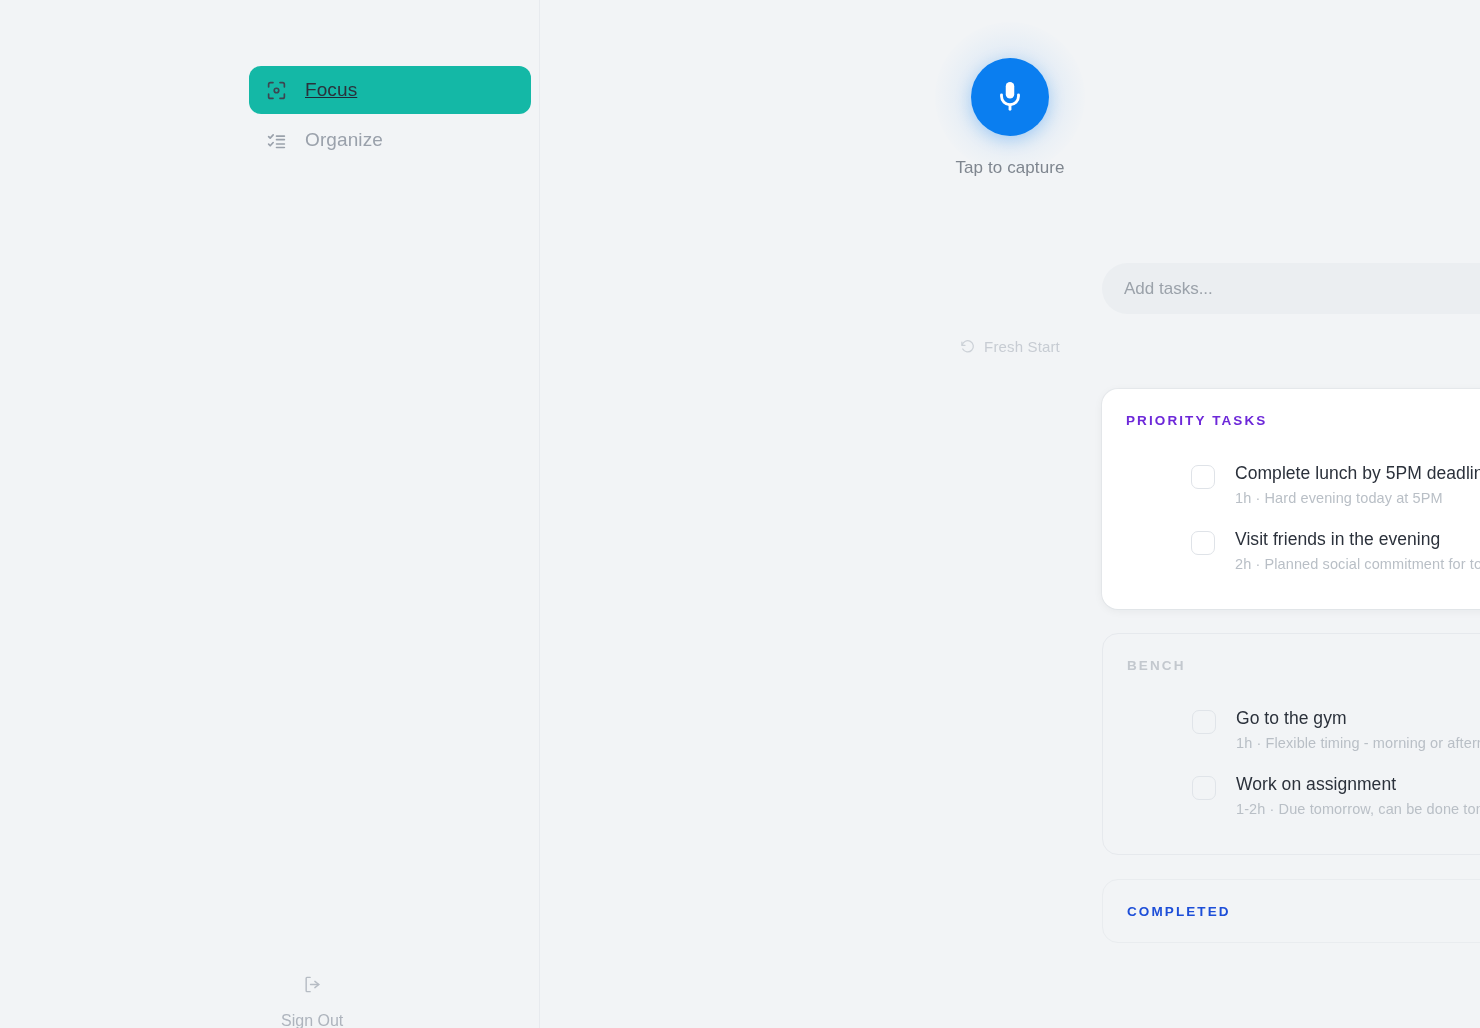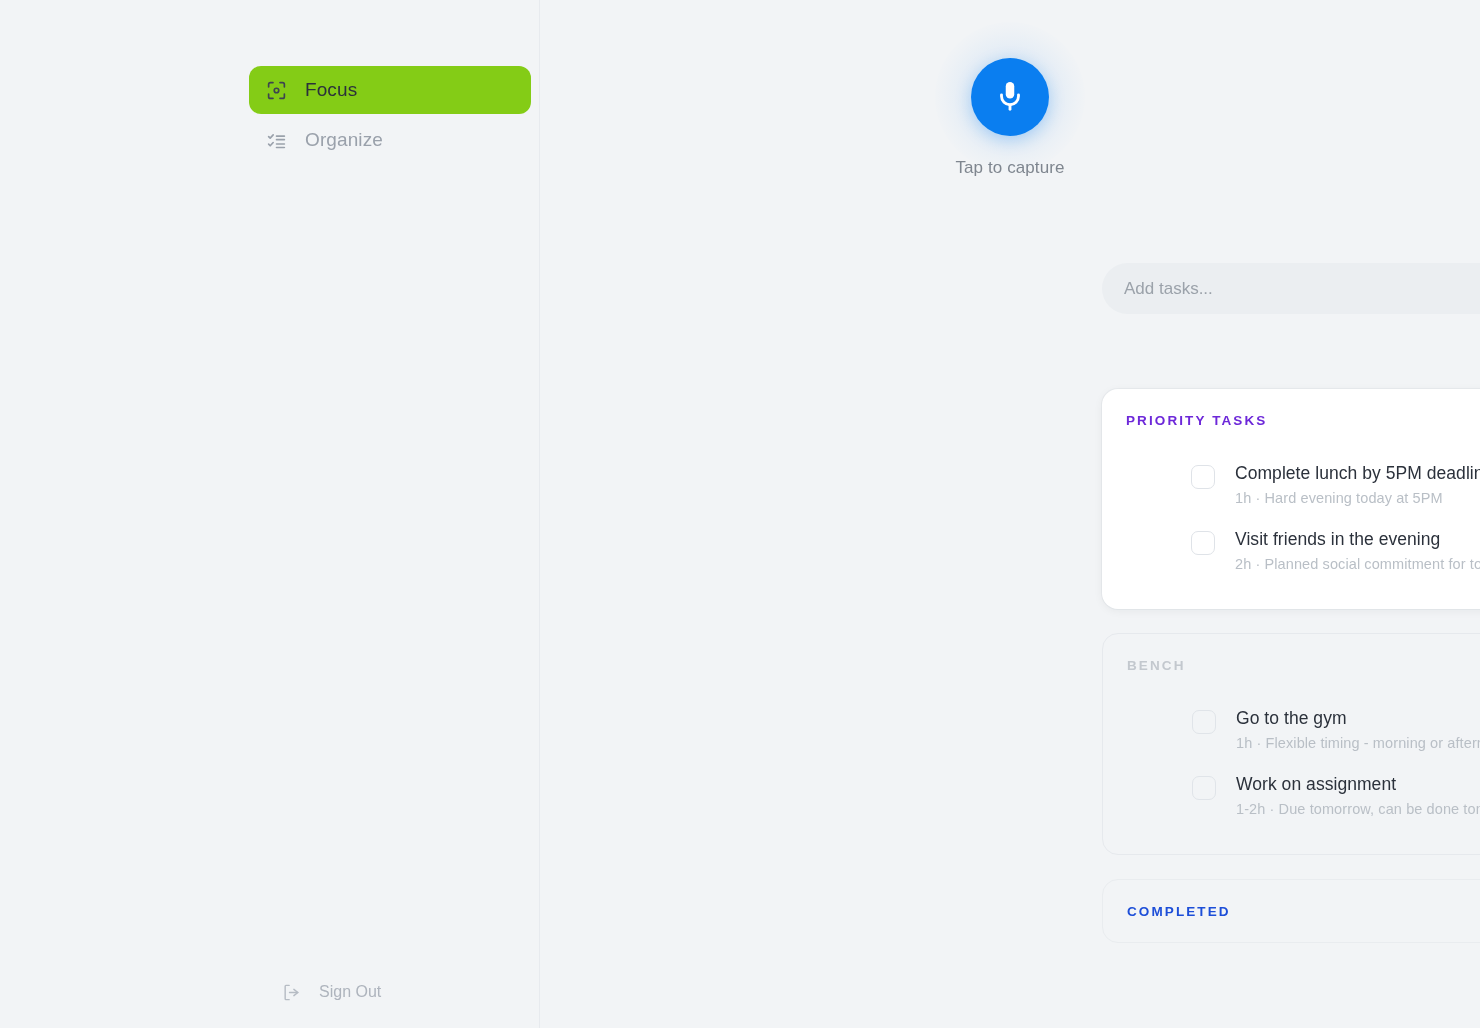--- a/index.html
+++ b/index.html
@@ -49,21 +49,22 @@
     height: 48px;
     padding: 0 16px 0 16px;
     border-radius: 12px;
     cursor: pointer;
     user-select: none;
   }
 
   .nav-item + .nav-item { margin-top: 2px; }
 
   .nav-item.active {
-    background: #84cc16;
+    background: #14b8a6;
+    text-decoration: underline;
   }
 
   .nav-icon {
     width: 22px;
     height: 22px;
     flex: 0 0 22px;
     display: flex;
     align-items: center;
     justify-content: center;
     color: #3d4450;
@@ -84,20 +85,21 @@
     left: 265px;
     top: 974px;
     display: flex;
     align-items: center;
     gap: 18px;
     height: 36px;
     padding: 0 16px;
     border-radius: 10px;
     cursor: pointer;
     user-select: none;
+    flex-direction: column;
   }
   .signout-icon {
     width: 20px; height: 20px; flex: 0 0 20px;
     display: flex; align-items: center; justify-content: center;
     color: #b6bcc4;
   }
   .signout-label {
     font-size: 16px;
     color: #aeb4bd;
   }
@@ -383,20 +385,29 @@
       <div class="capture-label">Tap to capture</div>
     </div>
 
     <div class="add-row">
       <div class="add-box">
         <input class="add-input" type="text" placeholder="Add tasks..." style="">
 
       </div>
     </div>
 
+    <div class="fresh">
+      <span class="fresh-icon">
+        <svg width="15" height="15" viewBox="0 0 24 24" fill="none" stroke="currentColor" stroke-width="2" stroke-linecap="round" stroke-linejoin="round">
+          <path d="M3 5v5h5"></path>
+          <path d="M3.5 10a9 9 0 1 1 .9 6"></path>
+        </svg>
+      </span>
+      <span class="fresh-label">Fresh Start</span>
+    </div>
 
     <div class="sections">
 
       <section class="card priority">
         <div class="card-head">
           <span class="card-title">PRIORITY TASKS</span>
 
         </div>
         <div class="tasks">
 

